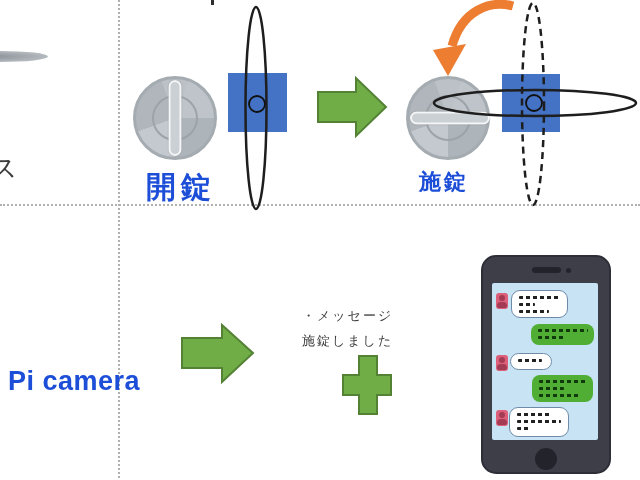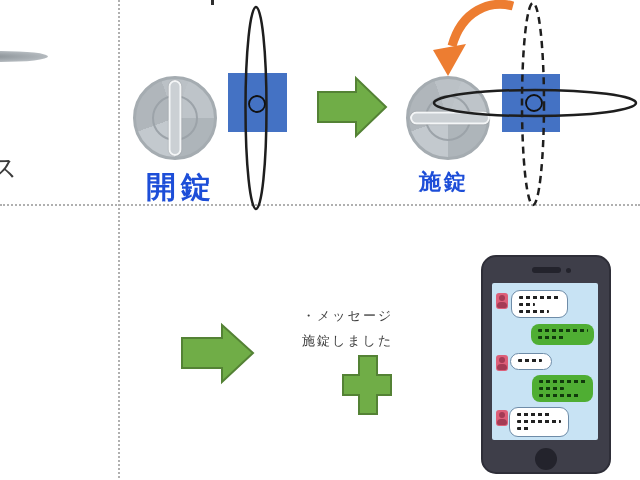--- a/index.html
+++ b/index.html
@@ -107,20 +107,21 @@
       <polygon points="448,76 433,50 466,44" fill="#ed7d31"></polygon>
     </g>
 
     <polygon points="318,92 356,92 356,78 386,107 356,136 356,122 318,122" fill="#70ad47" stroke="#548235" stroke-width="2"></polygon>
     <polygon points="182,338 222,338 222,325 253,353 222,382 222,368 182,368" fill="#70ad47" stroke="#548235" stroke-width="2"></polygon>
     <polygon points="359,356 377,356 377,375 391,375 391,395 377,395 377,414 359,414 359,395 343,395 343,375 359,375" fill="#70ad47" stroke="#548235" stroke-width="2"></polygon>
   </svg>
 
   <div class="lbl lbl-unlock">開錠</div>
   <div class="lbl lbl-lock">施錠</div>
+  <div class="lbl lbl-picam">Pi camera</div>
 
   <div class="msg">
     <div>・メッセージ</div>
     <div>施錠しました</div>
   </div>
 
 
   <div class="phone">
     <div class="speaker"></div>
     <div class="camdot"></div>

